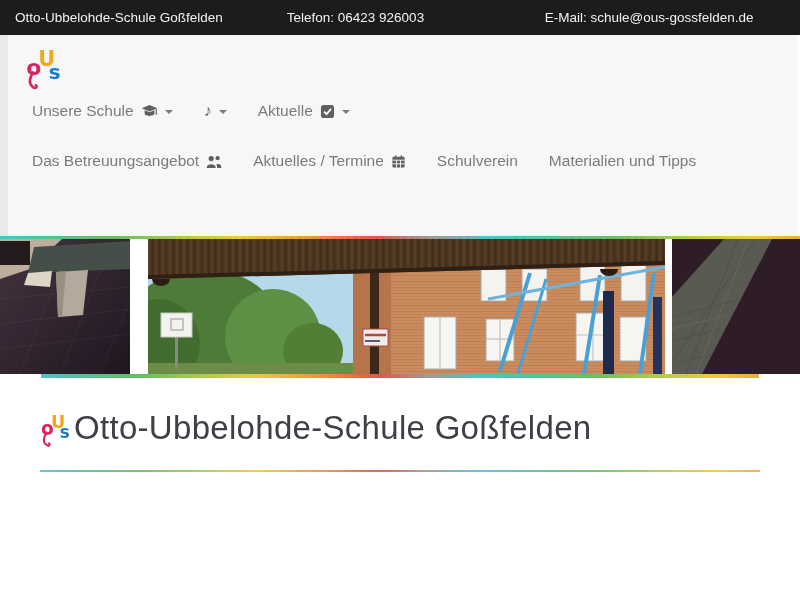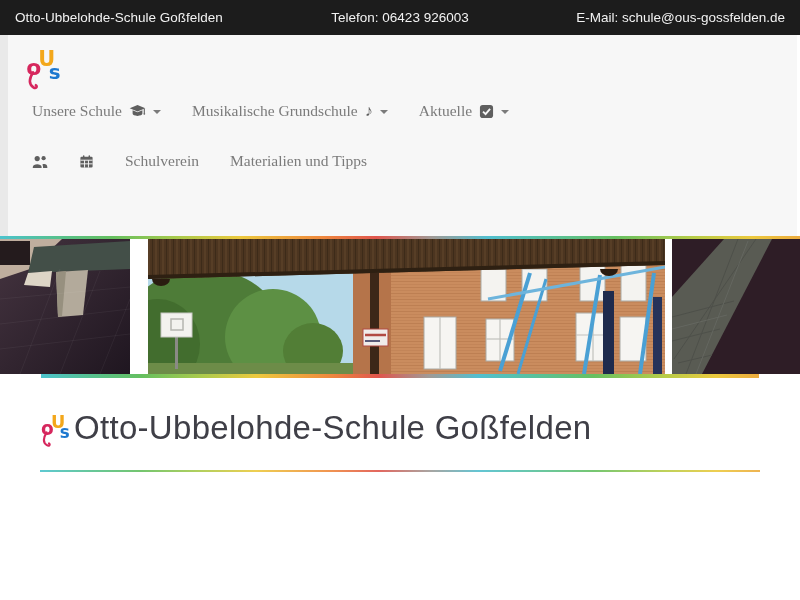--- a/index.html
+++ b/index.html
@@ -9,38 +9,37 @@
     font-family:"Liberation Sans", sans-serif;
     -webkit-font-smoothing:antialiased;
   }
   
   .topbar {
     height:35px; background:#1c1c1c; color:#f2f2f2;
     display:flex; align-items:center;
     padding:0 15px; font-size:13.5px;
   }
   .tb-left  { flex:1.2; text-align:left;  white-space:nowrap; }
-  .tb-center{ flex:1;   text-align:center;white-space:nowrap; }
-  .tb-right { flex:1.2; text-align:right; white-space:nowrap; }
+  .tb-center{ flex:1;   white-space:nowrap; }
+  .tb-right { flex:1.2; text-align:center; white-space:nowrap; }
 
   
   .nav-band { height:201px; display:flex; background:#ffffff; }
   .nav-gutter { width:8px; background:#e9e9e9; }
   .nav-panel {
     flex:1; background:#f7f7f7; margin-right:3px;
     padding-left:9px; box-sizing:border-box; overflow:hidden;
   }
   .logo-block { height:51px; padding-top:9px; padding-left:8px; box-sizing:border-box; }
   .logo-block svg { display:block; }
   .nav-row { height:50px; display:flex; align-items:center; gap:31px; padding-left:15px; }
   .nav-item {
     display:inline-flex; align-items:center; gap:7px;
     color:#7b7b7b; font-size:15.5px; text-decoration:none; cursor:pointer;
     white-space:nowrap;
-    font-family:Liberation Serif, serif;
   }
   .nav-icon { display:inline-flex; align-items:center; }
   .nav-icon svg { display:block; }
   .glyph-note { font-size:16px; color:#5f5f5f; line-height:1; }
   .caret {
     width:0; height:0; margin-top:2px;
     border-left:4px solid transparent; border-right:4px solid transparent;
     border-top:4.5px solid #7b7b7b;
   }
   svg text { font-family:"DejaVu Sans","Liberation Sans",sans-serif; }
@@ -102,48 +101,49 @@
           <svg width="17" height="15" viewBox="0 0 17 15" fill="#5f5f5f">
             <path d="M8.5 1 L16.3 4.3 8.5 7.6 0.7 4.3 Z"></path>
             <path d="M3.6 6.2 V9.6 C3.6 10.9 5.8 11.9 8.5 11.9 C11.2 11.9 13.4 10.9 13.4 9.6 V6.2 L8.5 8.3 Z"></path>
             <path d="M15.3 4.8 V9" stroke="#5f5f5f" stroke-width="1.1" fill="none"></path>
             <circle cx="15.3" cy="9.8" r="0.9"></circle>
           </svg>
         </span>
         <span class="caret"></span>
       </a>
       <a class="nav-item">
-        <span>Musikalische Grundschule</span>
         <span class="nav-icon glyph-note">♪</span>
         <span class="caret"></span>
       </a>
       <a class="nav-item">
         <span>Aktuelle</span>
         <span class="nav-icon">
           <svg width="15" height="15" viewBox="0 0 16 16">
             <rect x="1" y="1" width="14" height="14" rx="3" fill="#5f5f5f"></rect>
             <path d="M4.3 8.2 L7 10.9 L11.8 5.2" fill="none" stroke="#f7f7f7" stroke-width="2"></path>
           </svg>
         </span>
         <span class="caret"></span>
       </a>
     </nav>
 
     <nav class="nav-row">
       <a class="nav-item">
+        <span>Das Betreuungsangebot</span>
         <span class="nav-icon">
           <svg width="16" height="15" viewBox="0 0 16 15" fill="#5f5f5f">
             <circle cx="5.2" cy="4.6" r="2.6"></circle>
             <circle cx="11.6" cy="4.2" r="2.1"></circle>
             <path d="M0.8 12.9 c0 -3.4 8.8 -3.4 8.8 0 v1 H0.8 Z"></path>
             <path d="M10.4 10.5 c2.7 -1.1 4.9 0.3 4.9 2.4 v1 h-4.2 c0 -1.2 -0.2 -2.5 -0.7 -3.4 Z"></path>
           </svg>
         </span>
       </a>
       <a class="nav-item">
+        <span>Aktuelles / Termine</span>
         <span class="nav-icon">
           <svg width="15" height="15" viewBox="0 0 16 16">
             <rect x="1.5" y="3" width="13" height="11.5" rx="1.2" fill="#5f5f5f"></rect>
             <rect x="4.2" y="1.2" width="1.6" height="3.2" rx="0.8" fill="#5f5f5f"></rect>
             <rect x="10.2" y="1.2" width="1.6" height="3.2" rx="0.8" fill="#5f5f5f"></rect>
             <g stroke="#f7f7f7" stroke-width="1">
               <line x1="1.5" y1="6.6" x2="14.5" y2="6.6"></line>
               <line x1="5.9" y1="6.6" x2="5.9" y2="14.5"></line>
               <line x1="10.1" y1="6.6" x2="10.1" y2="14.5"></line>
               <line x1="1.5" y1="10.5" x2="14.5" y2="10.5"></line>

